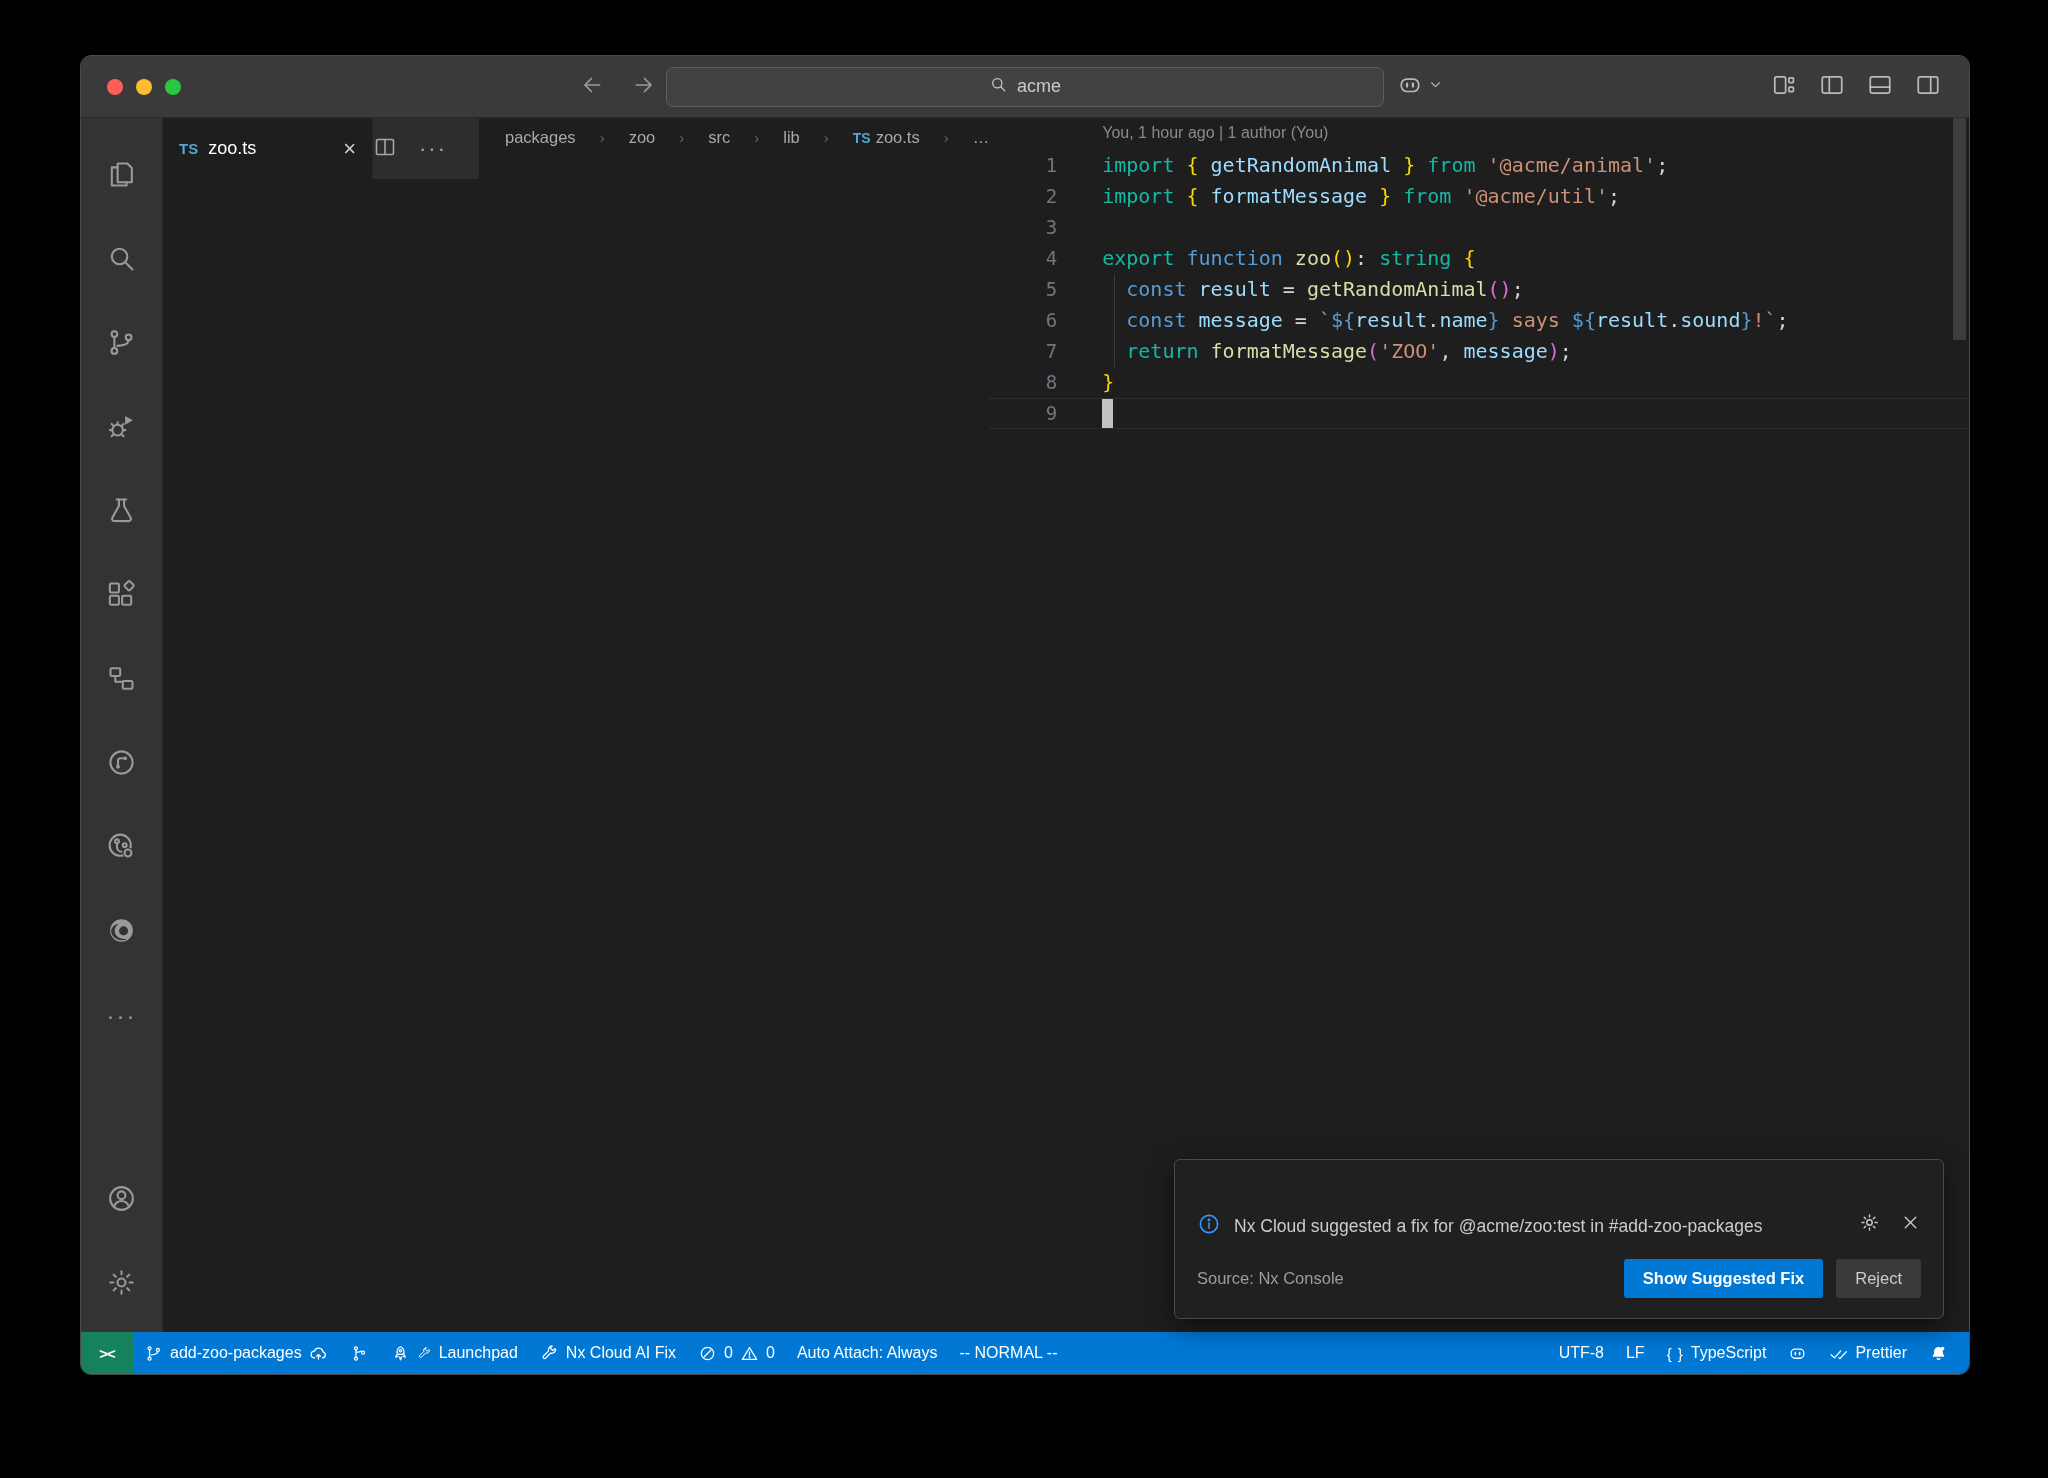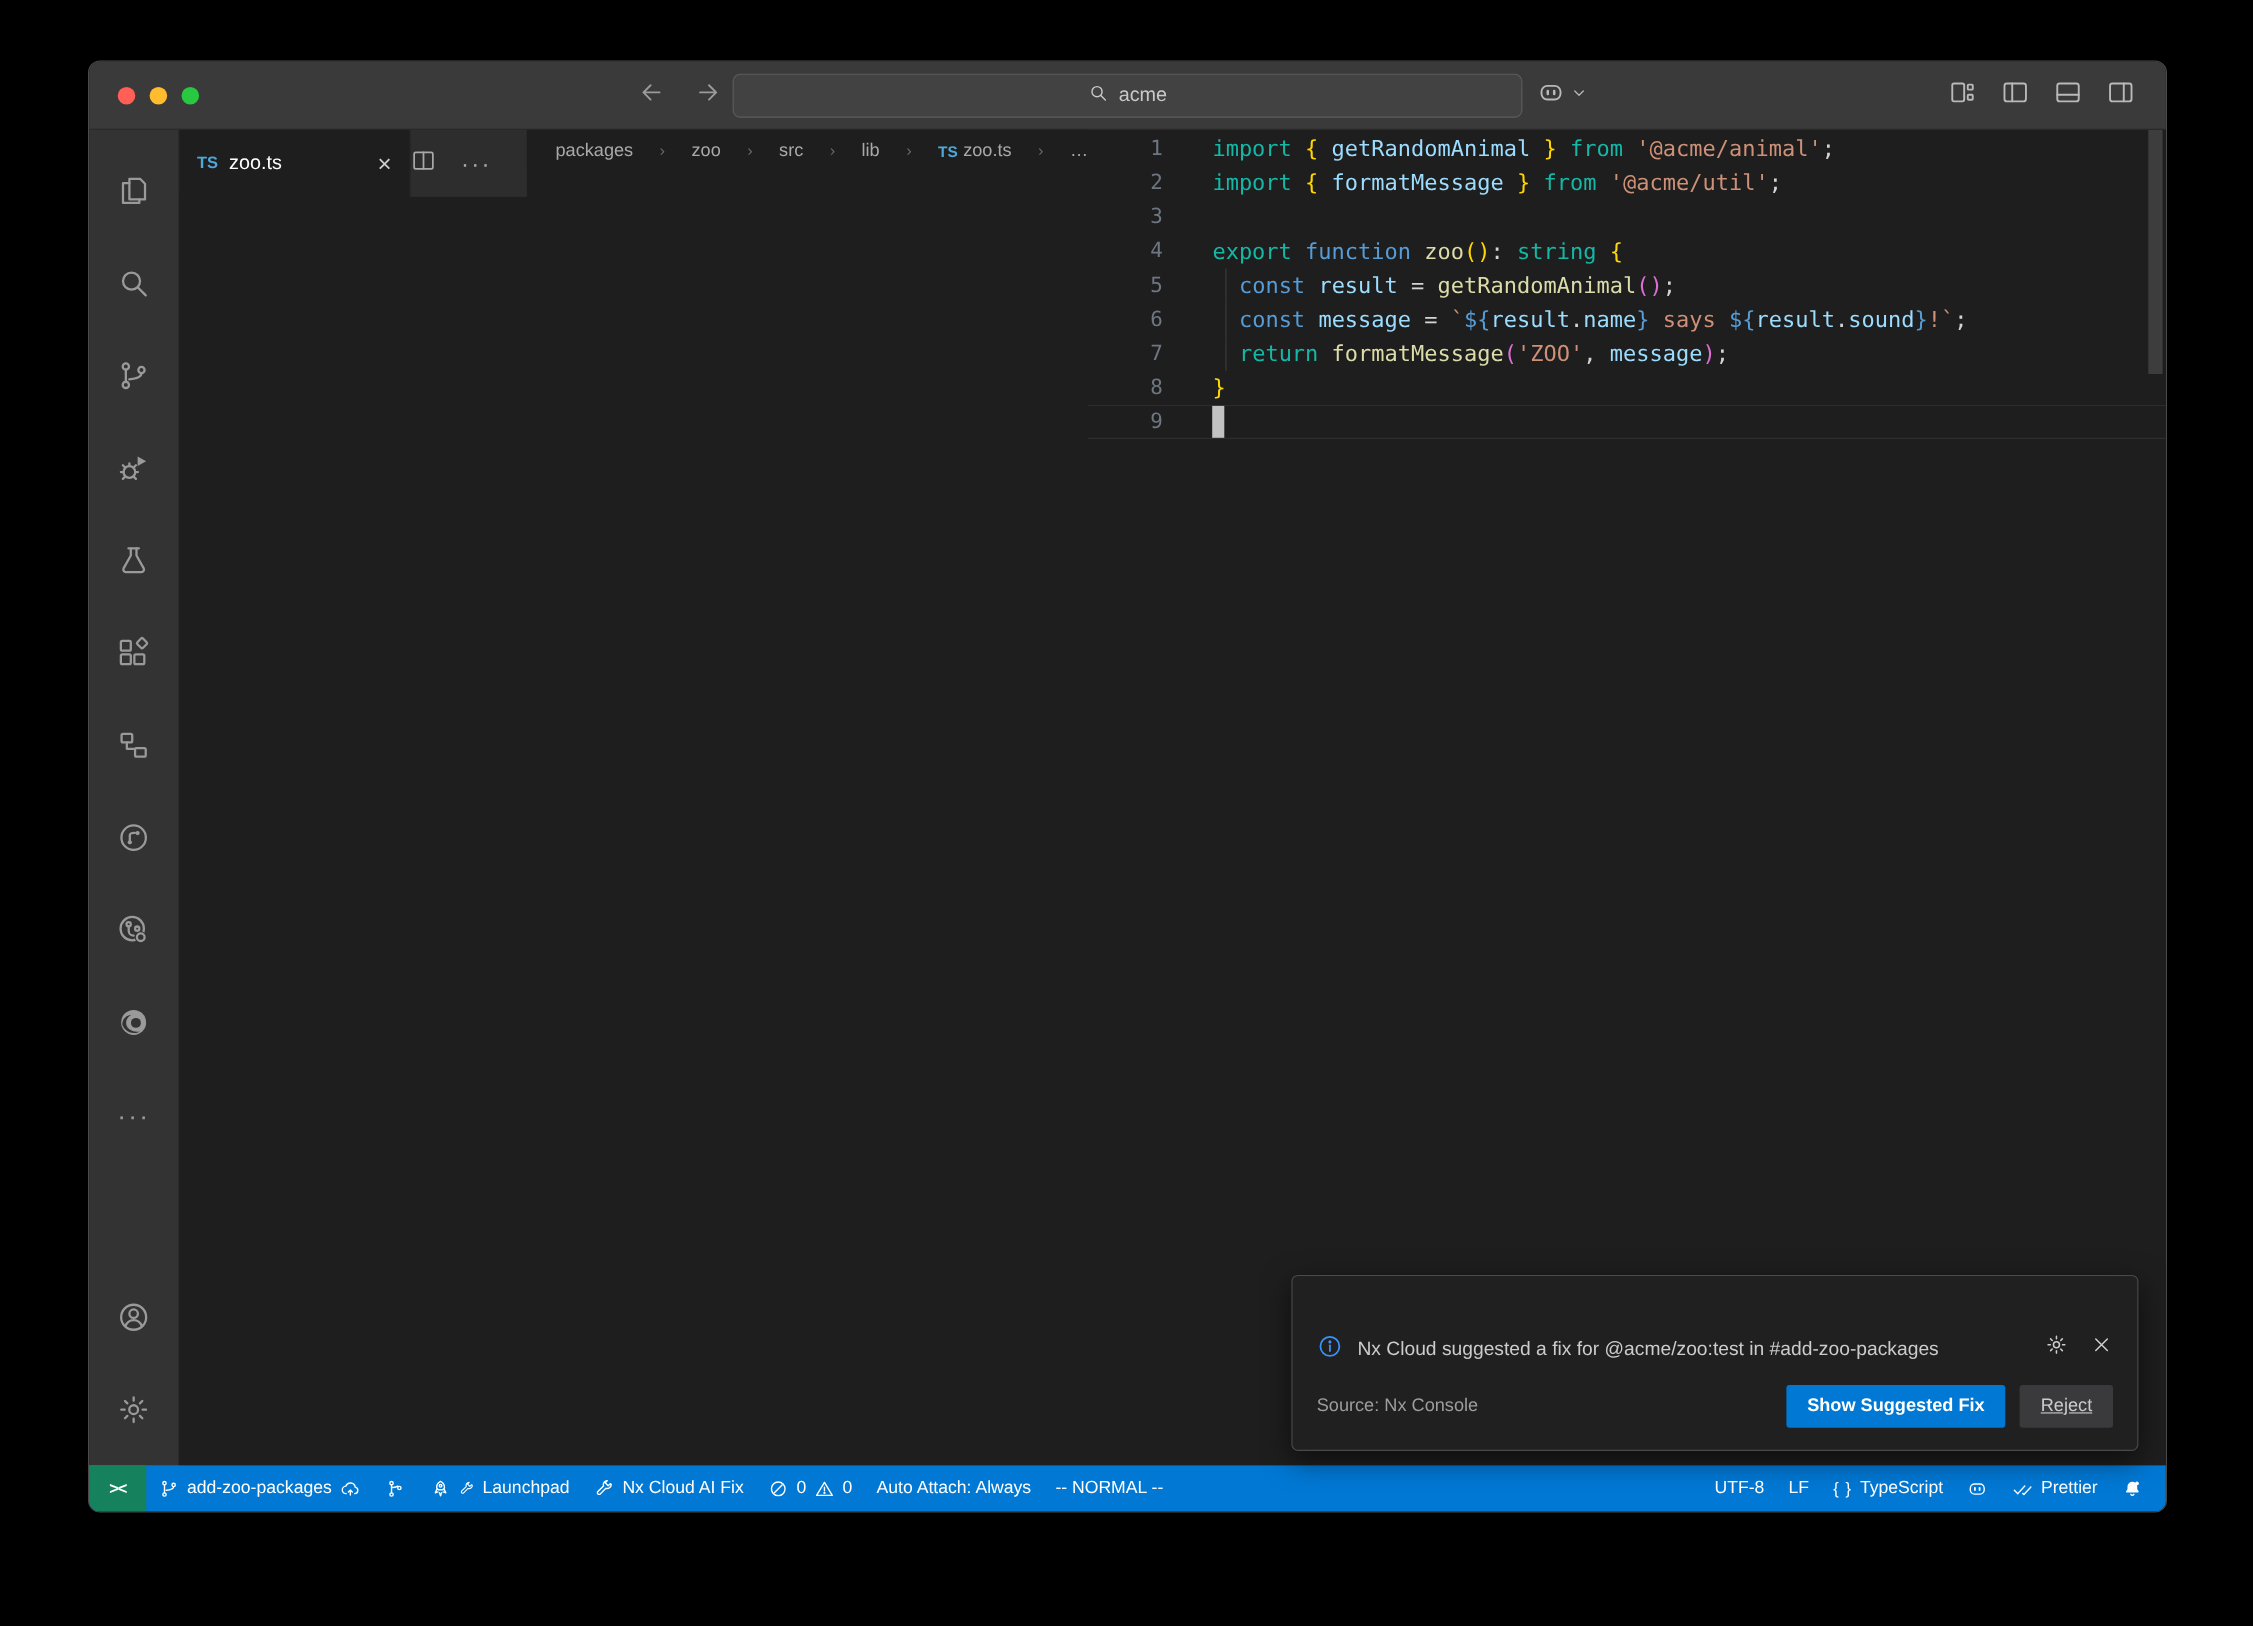--- a/index.html
+++ b/index.html
@@ -69,21 +69,21 @@
   .toast-head { display:flex; gap:13px; align-items:flex-start;margin-top:32px; }
   .toast-head .info svg { width:24px; height:24px; color:#3794FF; }
   .toast-msg { width:600px; color:#cccccc; font-size:17.5px; line-height:1.67; }
   .toast-icons { margin-left:auto; display:flex; gap:20px; color:#cccccc; }
   .toast-icons svg { width:21px; height:21px; }
   .toast-foot { display:flex; align-items:center; margin-top:18px; }
   .toast-src { color:#9d9d9d; font-size:16.5px; }
   .btns { margin-left:auto; display:flex; gap:13px; }
   .btn { font-family:inherit; font-size:16.5px; border:none; border-radius:3px; padding:10px 19px; cursor:pointer; }
   .btn-primary { background:#0078D4; color:#fff;font-weight:bold; }
-  .btn-secondary { background:#3a3a3d; color:#cccccc;text-decoration:underline; }
+  .btn-secondary { background:#3a3a3d; color:#cccccc; }
 
   
   .statusbar { height:42px; background:#0078D4; display:flex; align-items:stretch; color:#fff; font-size:16px; flex:none; }
   .remote { background:#16825D; width:52px; display:flex; align-items:center; justify-content:center;
     font-weight:bold; font-size:15px; letter-spacing:-1px; }
   .sb-group { display:flex; align-items:stretch; }
   .sb-right { margin-left:auto; display:flex; align-items:stretch; padding-right:10px; }
   .sb-item { display:flex; align-items:center; gap:7px; padding:0 11px; white-space:nowrap; }
   .sb-item svg { width:19px; height:19px; }
   .sb-braces { font-size:15px; letter-spacing:1px; }
@@ -274,20 +274,21 @@
             <span class="bc-badge">TS</span>
             <span>zoo.ts</span>
           </span>
           <span class="bc-sep">›</span>
           <span class="bc-item">
             <span>…</span>
           </span>
         </div>
 
       <div class="code" id="code">
+        <div class="blame">You, 1 hour ago | 1 author (You)</div>
         <div id="code-lines">
             <div class="code-line">
               <span class="gutter">1</span>
               <span class="lc"><span class="t-kwc">import</span><span class="t-pun"> </span><span class="t-b1">{</span><span class="t-pun"> </span><span class="t-var">getRandomAnimal</span><span class="t-pun"> </span><span class="t-b1">}</span><span class="t-pun"> </span><span class="t-kwc">from</span><span class="t-pun"> </span><span class="t-str">'@acme/animal'</span><span class="t-pun">;</span></span>
             </div>
             <div class="code-line">
               <span class="gutter">2</span>
               <span class="lc"><span class="t-kwc">import</span><span class="t-pun"> </span><span class="t-b1">{</span><span class="t-pun"> </span><span class="t-var">formatMessage</span><span class="t-pun"> </span><span class="t-b1">}</span><span class="t-pun"> </span><span class="t-kwc">from</span><span class="t-pun"> </span><span class="t-str">'@acme/util'</span><span class="t-pun">;</span></span>
             </div>
             <div class="code-line">

